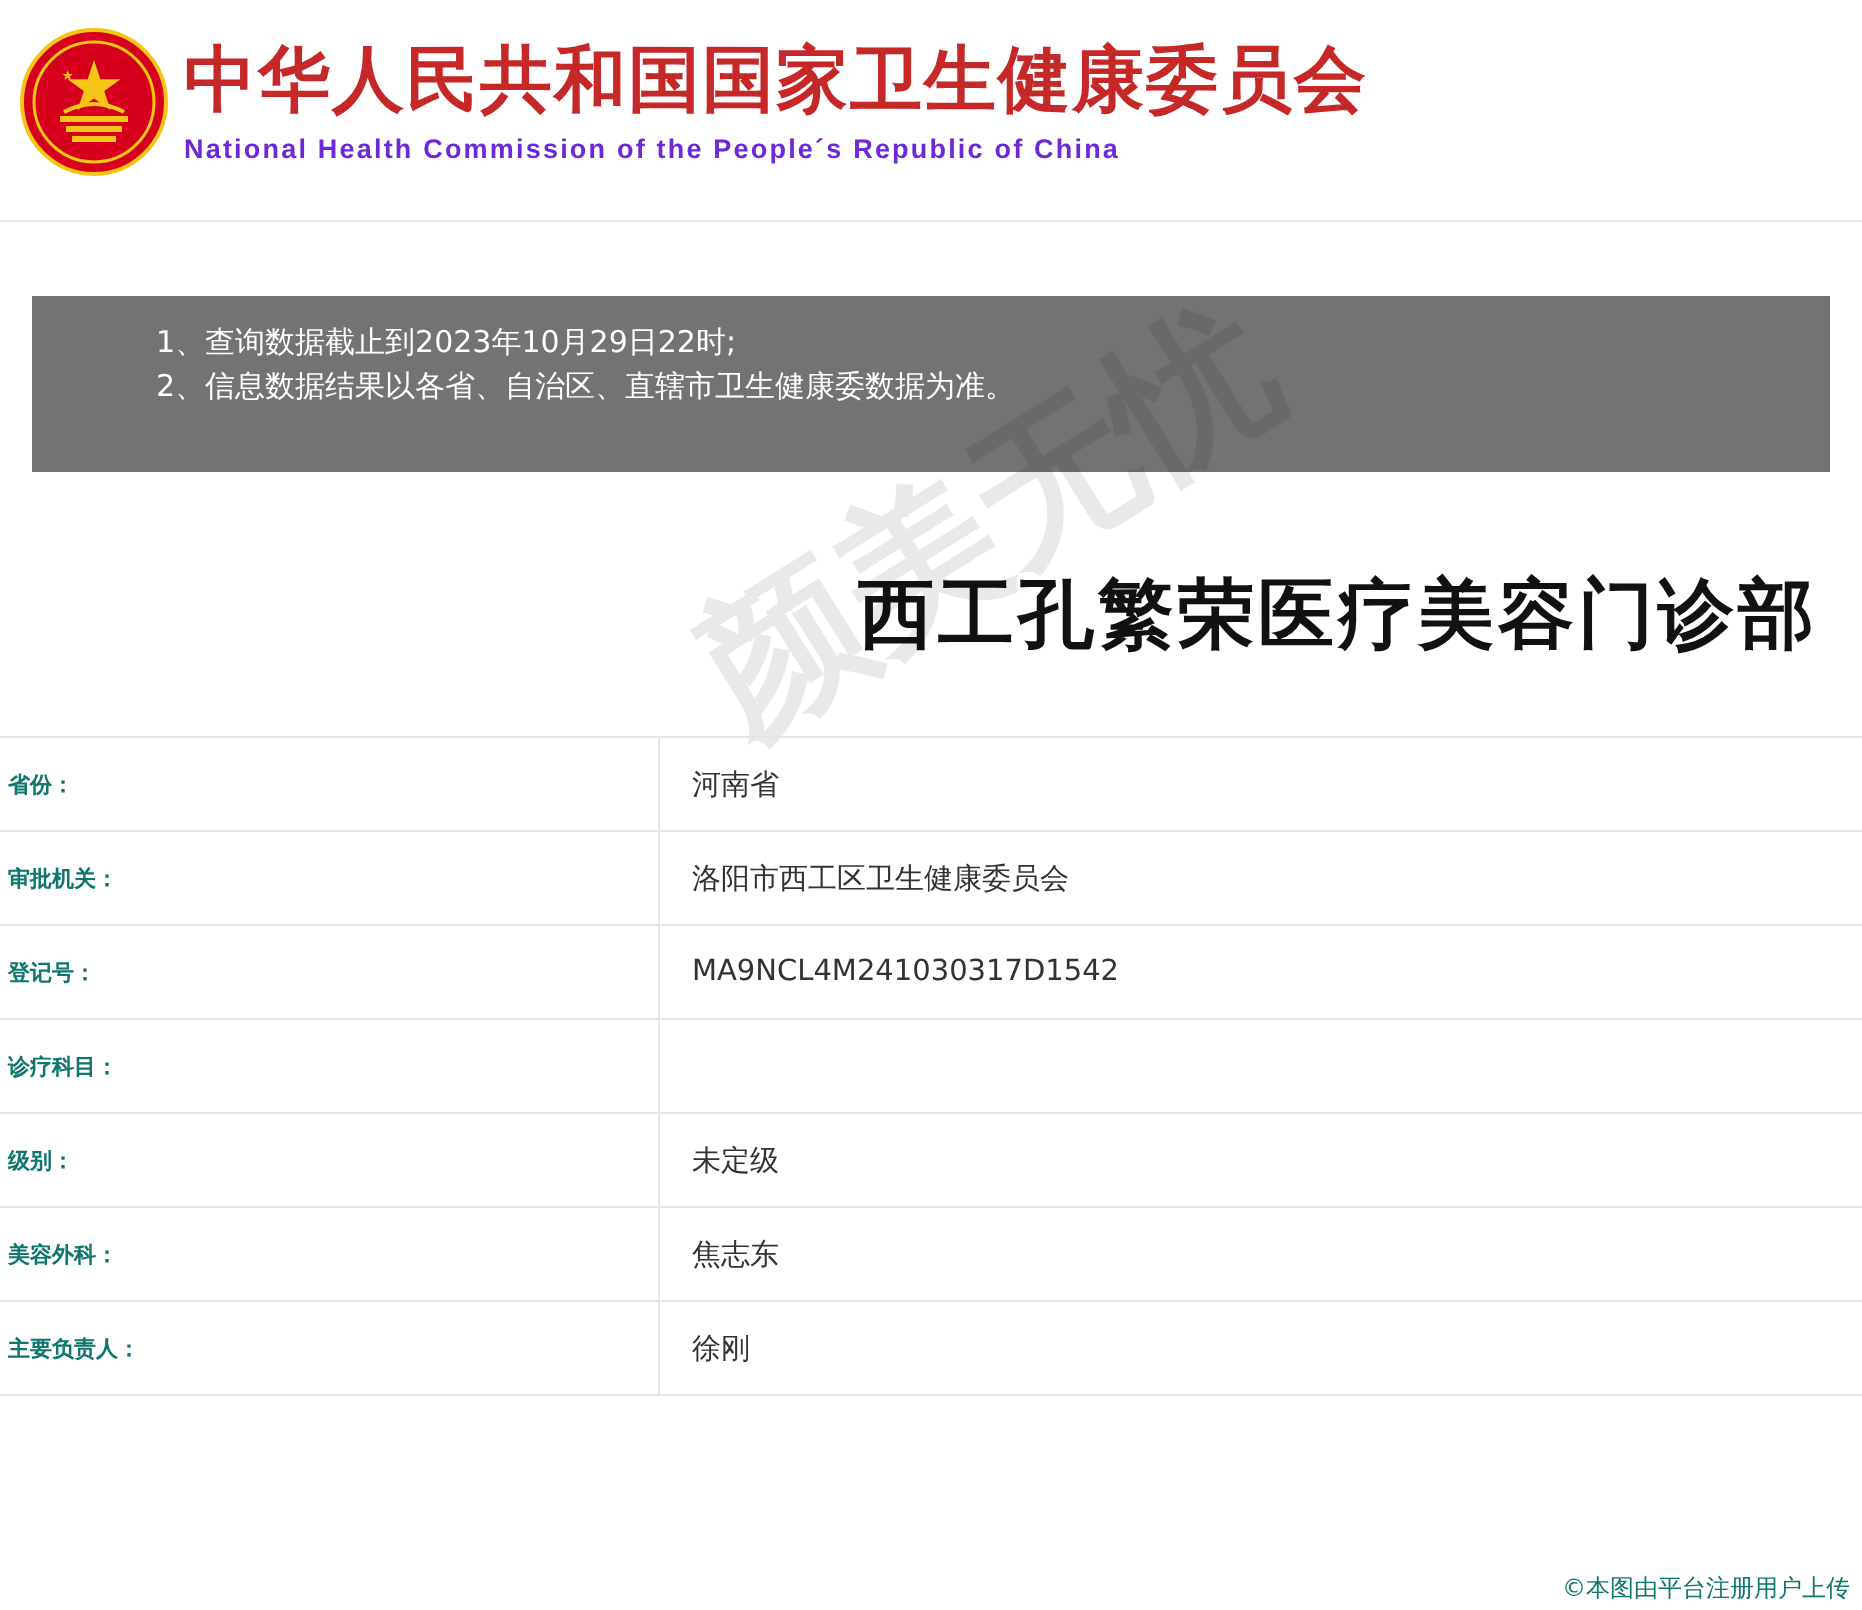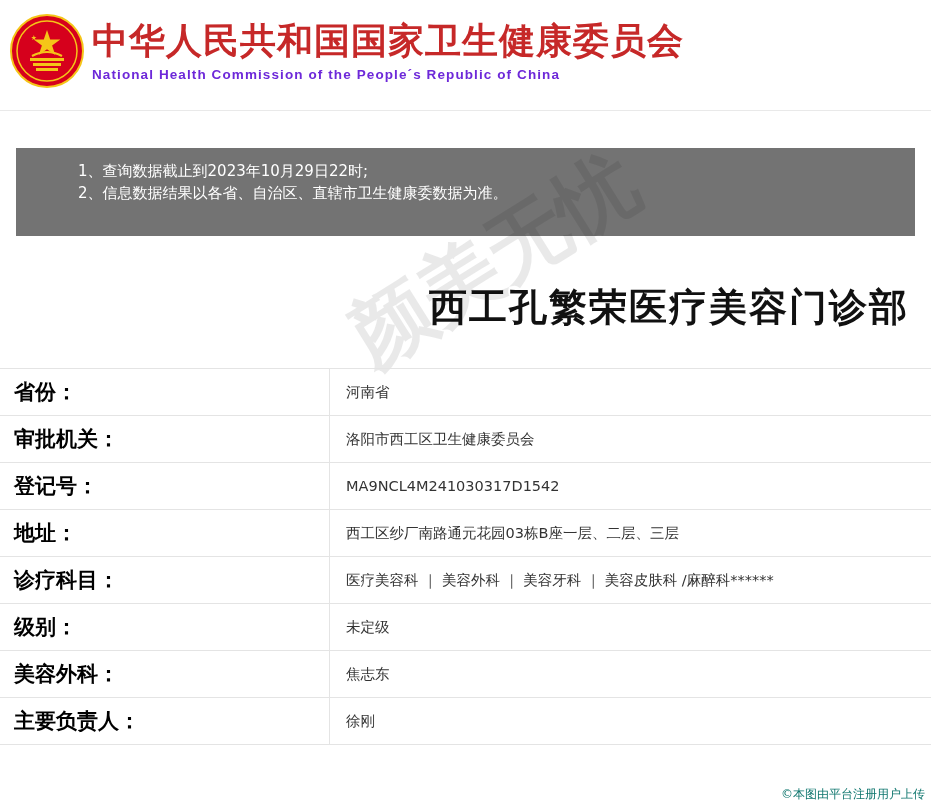--- a/index.html
+++ b/index.html
@@ -124,27 +124,27 @@
   }
   .row {
     display: flex;
     align-items: stretch;
     border-bottom: 1px solid #e4e4e4;
     height: 46px;
   }
   .row .label {
     width: 330px;
     box-sizing: border-box;
-    padding-left: 14px;
+    padding-left: 4px;
     display: flex;
     align-items: center;
     font-family: "DejaVu Sans", "Liberation Sans", sans-serif;
-    font-size: 21px;
-    font-weight: bold;
-    color: #000000;
+    font-size: 11px;
+    font-weight: bold;
+    color: #0f766e;
     border-right: 1px solid #e4e4e4;
   }
   .row .value {
     flex: 1;
     box-sizing: border-box;
     padding-left: 16px;
     display: flex;
     align-items: center;
     font-family: "DejaVu Sans", "Liberation Sans", sans-serif;
     font-size: 14.5px;
@@ -203,26 +203,21 @@
   </div>
   <div class="row">
     <div class="label">审批机关：</div>
     <div class="value">洛阳市西工区卫生健康委员会</div>
   </div>
   <div class="row">
     <div class="label">登记号：</div>
     <div class="value">MA9NCL4M241030317D1542</div>
   </div>
   <div class="row">
-    <div class="label">地址：</div>
-    <div class="value">西工区纱厂南路通元花园03栋B座一层、二层、三层</div>
-  </div>
-  <div class="row">
     <div class="label">诊疗科目：</div>
-    <div class="value">医疗美容科 ｜ 美容外科 ｜ 美容牙科 ｜ 美容皮肤科 /麻醉科******</div>
   </div>
   <div class="row">
     <div class="label">级别：</div>
     <div class="value">未定级</div>
   </div>
   <div class="row">
     <div class="label">美容外科：</div>
     <div class="value">焦志东</div>
   </div>
   <div class="row">

